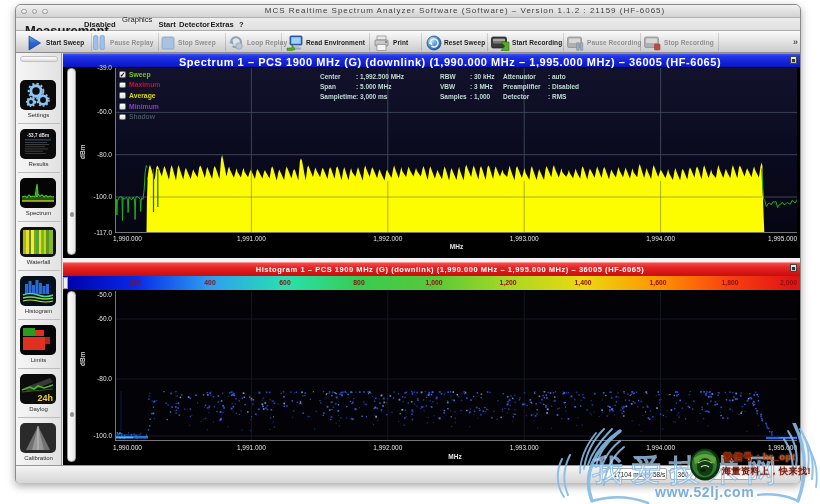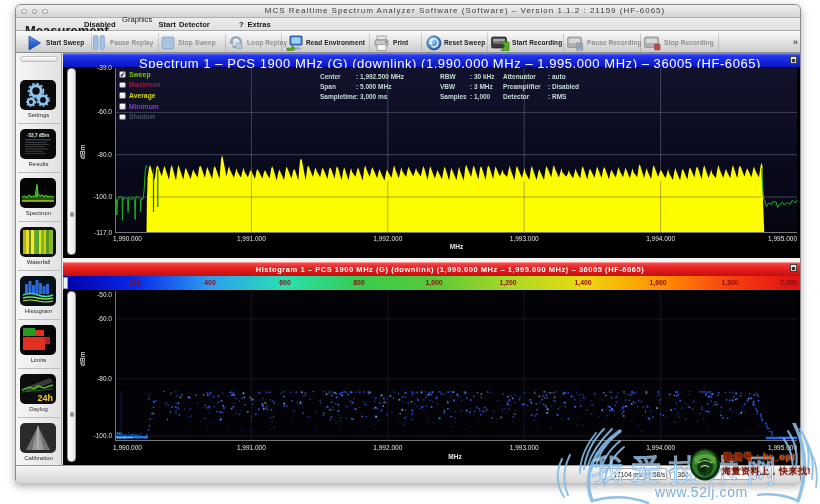--- a/index.html
+++ b/index.html
@@ -11,21 +11,21 @@
 <div class="abs" style="left:21.2px;top:8.6px;width:5.6px;height:5.6px;border-radius:50%;border:1px solid #9a9a9a;background:linear-gradient(#fdfdfd,#d8d8d8);"></div>
 <div class="abs" style="left:31.7px;top:8.6px;width:5.6px;height:5.6px;border-radius:50%;border:1px solid #9a9a9a;background:linear-gradient(#fdfdfd,#d8d8d8);"></div>
 <div class="abs" style="left:42.2px;top:8.6px;width:5.6px;height:5.6px;border-radius:50%;border:1px solid #9a9a9a;background:linear-gradient(#fdfdfd,#d8d8d8);"></div>
 <div style="position:absolute;left:465px;transform:translateX(-50%);top:7.0px;font-size:8px;color:#3c3c3c;font-weight:400;white-space:nowrap;line-height:1;letter-spacing:1px;">MCS Realtime Spectrum Analyzer Software (Software) – Version 1.1.2 : 21159 (HF-6065)</div>
 <div class="abs" style="left:16px;top:18px;width:784px;height:13px;background:linear-gradient(#ececec,#e0e0e0);border-bottom:1px solid #ababab;"></div>
 <div style="position:absolute;left:25px;top:24px;font-size:13px;color:#1a1a1a;font-weight:700;white-space:nowrap;line-height:1;letter-spacing:0px;">Measurement</div>
 <div style="position:absolute;left:84px;top:21.4px;font-size:7.6px;color:#1a1a1a;font-weight:700;white-space:nowrap;line-height:1;letter-spacing:0px;">Disabled</div>
 <div style="position:absolute;left:122px;top:16px;font-size:7.6px;color:#1a1a1a;font-weight:400;white-space:nowrap;line-height:1;letter-spacing:0px;">Graphics</div>
 <div style="position:absolute;left:158.5px;top:21.4px;font-size:7.6px;color:#1a1a1a;font-weight:700;white-space:nowrap;line-height:1;letter-spacing:0px;">Start</div>
 <div style="position:absolute;left:179px;top:21.4px;font-size:7.6px;color:#1a1a1a;font-weight:700;white-space:nowrap;line-height:1;letter-spacing:0px;">Detector</div>
-<div style="position:absolute;left:210.5px;top:21.4px;font-size:7.6px;color:#1a1a1a;font-weight:700;white-space:nowrap;line-height:1;letter-spacing:0px;margin-left:37px;">Extras</div>
+<div style="position:absolute;left:210.5px;top:21.4px;font-size:7.6px;color:#1a1a1a;font-weight:700;white-space:nowrap;line-height:1;letter-spacing:0px;">Extras</div>
 <div style="position:absolute;left:239px;top:21.4px;font-size:7.6px;color:#1a1a1a;font-weight:700;white-space:nowrap;line-height:1;letter-spacing:0px;">?</div>
 <div class="abs" style="left:16px;top:31px;width:784px;height:22px;background:linear-gradient(#fbfbfb,#cbcbcb);border-bottom:1px solid #8d8d8d;"></div>
 <div class="abs" style="left:91px;top:33px;width:1px;height:18px;background:rgba(0,0,0,0.14);"></div>
 <div class="abs" style="left:158px;top:33px;width:1px;height:18px;background:rgba(0,0,0,0.14);"></div>
 <div class="abs" style="left:225px;top:33px;width:1px;height:18px;background:rgba(0,0,0,0.14);"></div>
 <div class="abs" style="left:281px;top:33px;width:1px;height:18px;background:rgba(0,0,0,0.14);"></div>
 <div class="abs" style="left:369px;top:33px;width:1px;height:18px;background:rgba(0,0,0,0.14);"></div>
 <div class="abs" style="left:421px;top:33px;width:1px;height:18px;background:rgba(0,0,0,0.14);"></div>
 <div class="abs" style="left:487px;top:33px;width:1px;height:18px;background:rgba(0,0,0,0.14);"></div>
 <div class="abs" style="left:563px;top:33px;width:1px;height:18px;background:rgba(0,0,0,0.14);"></div>
@@ -201,21 +201,21 @@
 <div class="abs" style="left:18px;top:417.3px;width:42px;height:1px;background:#bdbdbd;"></div>
 <div class="abs" style="left:20px;top:423.2px;"><svg width="36" height="30">
       <rect width="36" height="30" rx="5" fill="#2a2a2a"></rect>
       <path d="M18,3 L6,27 L30,27 Z" fill="#8a8a8a" opacity="0.75"></path>
       <path d="M18,3 L12,27 L24,27 Z" fill="#b0b0b0" opacity="0.6"></path>
       <path d="M18,3 L18,27" stroke="#ccc" stroke-width="0.8"></path>
     </svg></div>
 <div style="position:absolute;left:38.5px;transform:translateX(-50%);top:455.2px;font-size:6px;color:#2a2a2a;font-weight:400;white-space:nowrap;line-height:1;">Calibration</div>
 <div class="abs" style="left:63px;top:53px;width:737px;height:412px;background:#000;"></div>
 <div class="abs" style="left:63px;top:53px;width:737px;height:14px;background:linear-gradient(#4456f2 0%,#2335e8 18%,#1523d8 60%,#0a16c0 100%);border-top:1px solid #7a88ff;"></div>
-<div style="position:absolute;left:450px;transform:translateX(-50%);top:57.0px;font-size:13px;color:#fff;font-weight:400;white-space:nowrap;line-height:1;letter-spacing:0.55px;">Spectrum 1 – PCS 1900 MHz (G) (downlink) (1,990.000 MHz – 1,995.000 MHz) – 36005 (HF-6065)</div>
+<div style="position:absolute;left:450px;transform:translateX(-50%);top:57.0px;font-size:11px;color:#fff;font-weight:700;white-space:nowrap;line-height:1;letter-spacing:0.55px;">Spectrum 1 – PCS 1900 MHz (G) (downlink) (1,990.000 MHz – 1,995.000 MHz) – 36005 (HF-6065)</div>
 <div class="abs" style="left:790px;top:56px;width:7px;height:8px;background:linear-gradient(#eee,#bbb);border:1px solid #444;"></div>
 <div class="abs" style="left:792px;top:58.5px;width:3px;height:3px;background:#333;"></div>
 <svg class="abs" style="left:115px;top:68px;" width="682" height="165" viewBox="0 0 682 165">
 <defs>
       <linearGradient id="pbg" x1="0" y1="0" x2="0" y2="1">
 <stop offset="0" stop-color="#12122c"></stop>
         <stop offset="0.55" stop-color="#0a0a1e"></stop>
         <stop offset="1" stop-color="#060612"></stop>
       </linearGradient>
     </defs>
@@ -1064,21 +1064,21 @@
  <path d="M246,0 C258,24 260,50 250,78" stroke-width="3.4"></path>
  <path d="M240,8 C248,20 250,32 248,44" stroke-width="2"></path>
  <path d="M236,16 C244,28 246,40 244,52" stroke-width="2"></path>
  <path d="M252,6 C260,18 262,32 260,46" stroke-width="2"></path>
  <path d="M256,14 C264,26 266,40 264,56" stroke-width="2"></path>
  <path d="M260,24 C268,36 270,50 268,64" stroke-width="1.8"></path>
  <path d="M250,78 C238,72 222,70 210,72" stroke-width="2.4"></path>
 </g>
 </svg>
 <div class="abs" style="left:592px;top:455px;width:215px;font-size:31px;font-weight:400;letter-spacing:7.5px;color:rgba(255,255,255,0.55);-webkit-text-stroke:1.1px rgba(130,182,228,0.8);white-space:nowrap;line-height:1;">我爱技术网</div>
-<div class="abs" style="left:655px;top:485px;font-size:14px;font-weight:400;color:rgba(116,170,214,0.95);letter-spacing:0.6px;text-shadow:0 0 2px rgba(255,255,255,0.9);line-height:1;">www.52lj.com</div>
+<div class="abs" style="left:655px;top:485px;font-size:14px;font-weight:700;color:rgba(116,170,214,0.95);letter-spacing:0.6px;text-shadow:0 0 2px rgba(255,255,255,0.9);line-height:1;">www.52lj.com</div>
 <svg class="abs" style="left:689px;top:448px;" width="32" height="33" viewBox="0 0 32 33">
  <ellipse cx="16" cy="16.5" rx="15" ry="16" fill="#0d3010"></ellipse>
  <ellipse cx="15.5" cy="16" rx="12.5" ry="13.5" fill="#2e7a2c"></ellipse>
  <path d="M5,10 Q16,2 27,10 L26,16 Q16,10 6,16 Z" fill="#63aa3c" opacity="0.9"></path>
  <ellipse cx="16" cy="19" rx="8" ry="9" fill="#133c14"></ellipse>
  <path d="M9,15 Q16,10 23,15" stroke="#a8d088" stroke-width="1.2" fill="none"></path>
  <path d="M12,19 q4,-3 8,0" stroke="#e8f0e0" stroke-width="1.1" fill="none"></path>
  <ellipse cx="14" cy="22" rx="3" ry="2" fill="#0a240b"></ellipse>
 </svg>
 <div class="abs" style="left:723px;top:452px;font-size:9.5px;font-weight:700;color:#e85a10;-webkit-text-stroke:0.4px #8a2000;line-height:1;letter-spacing:0.5px;text-shadow:0 0 2px rgba(255,255,255,0.75);">微信号：hr_opt</div>

